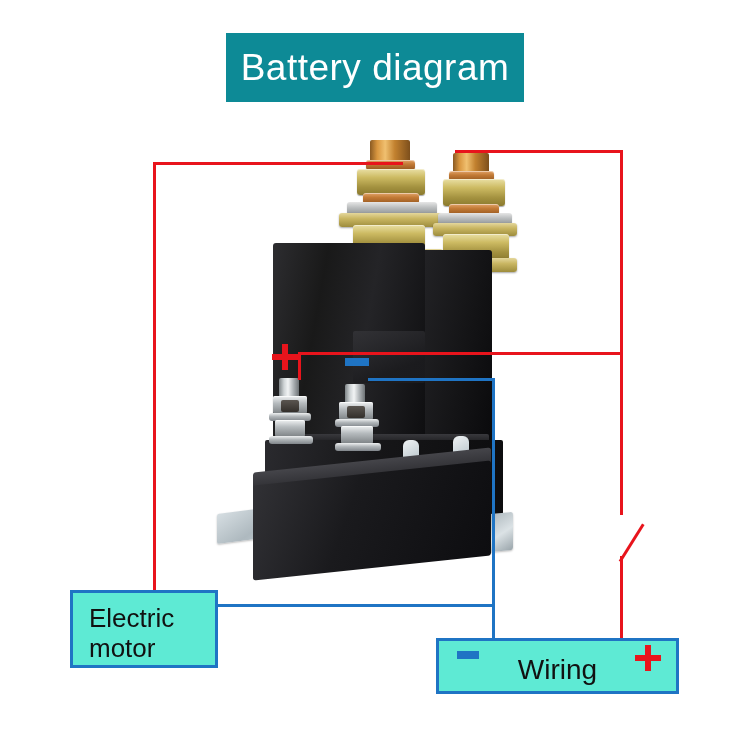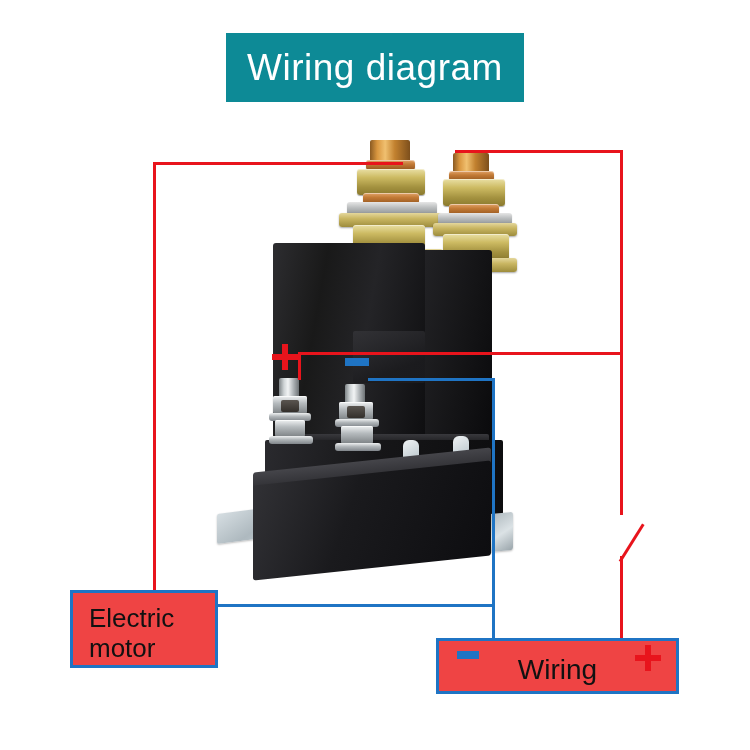--- a/index.html
+++ b/index.html
@@ -197,21 +197,21 @@
   .plus-glyph .bar-h, .plus-glyph .bar-v, .minus-glyph .bar-h {
     position: absolute;
     background: #e8141c;
   }
   .minus-glyph .bar-h { background: #1f74c4; }
 
   
   .label-box {
     position: absolute;
     border: 3px solid #1f74c4;
-    background: #ef4444;
+    background: #5eead4;
     box-sizing: border-box;
   }
   .label-text {
     position: absolute;
     color: #111111;
     font-size: 26px;
     line-height: 30px;
     white-space: pre-line;
   }
   #motor-label {
@@ -225,21 +225,21 @@
     text-align: center;
     font-size: 28px;
   }
 </style>
 </head>
 <body>
 
 <div id="stage">
 
   <div id="title-banner">
-    <span id="title-text">Wiring diagram</span>
+    <span id="title-text">Battery diagram</span>
   </div>
 
   <div id="relay-photo">
 
     <div class="big-term">
       <div class="bt-stud" style="left:135px; top:2px;  width:40px; height:26px;"></div>
       <div class="bt-nut copper" style="left:131px; top:22px; width:49px; height:10px;"></div>
       <div class="bt-nut" style="left:122px; top:31px; width:68px; height:26px;"></div>
       <div class="bt-nut copper" style="left:128px; top:55px; width:56px; height:11px;"></div>
       <div class="bt-washer" style="left:112px; top:64px; width:90px; height:13px;"></div>

